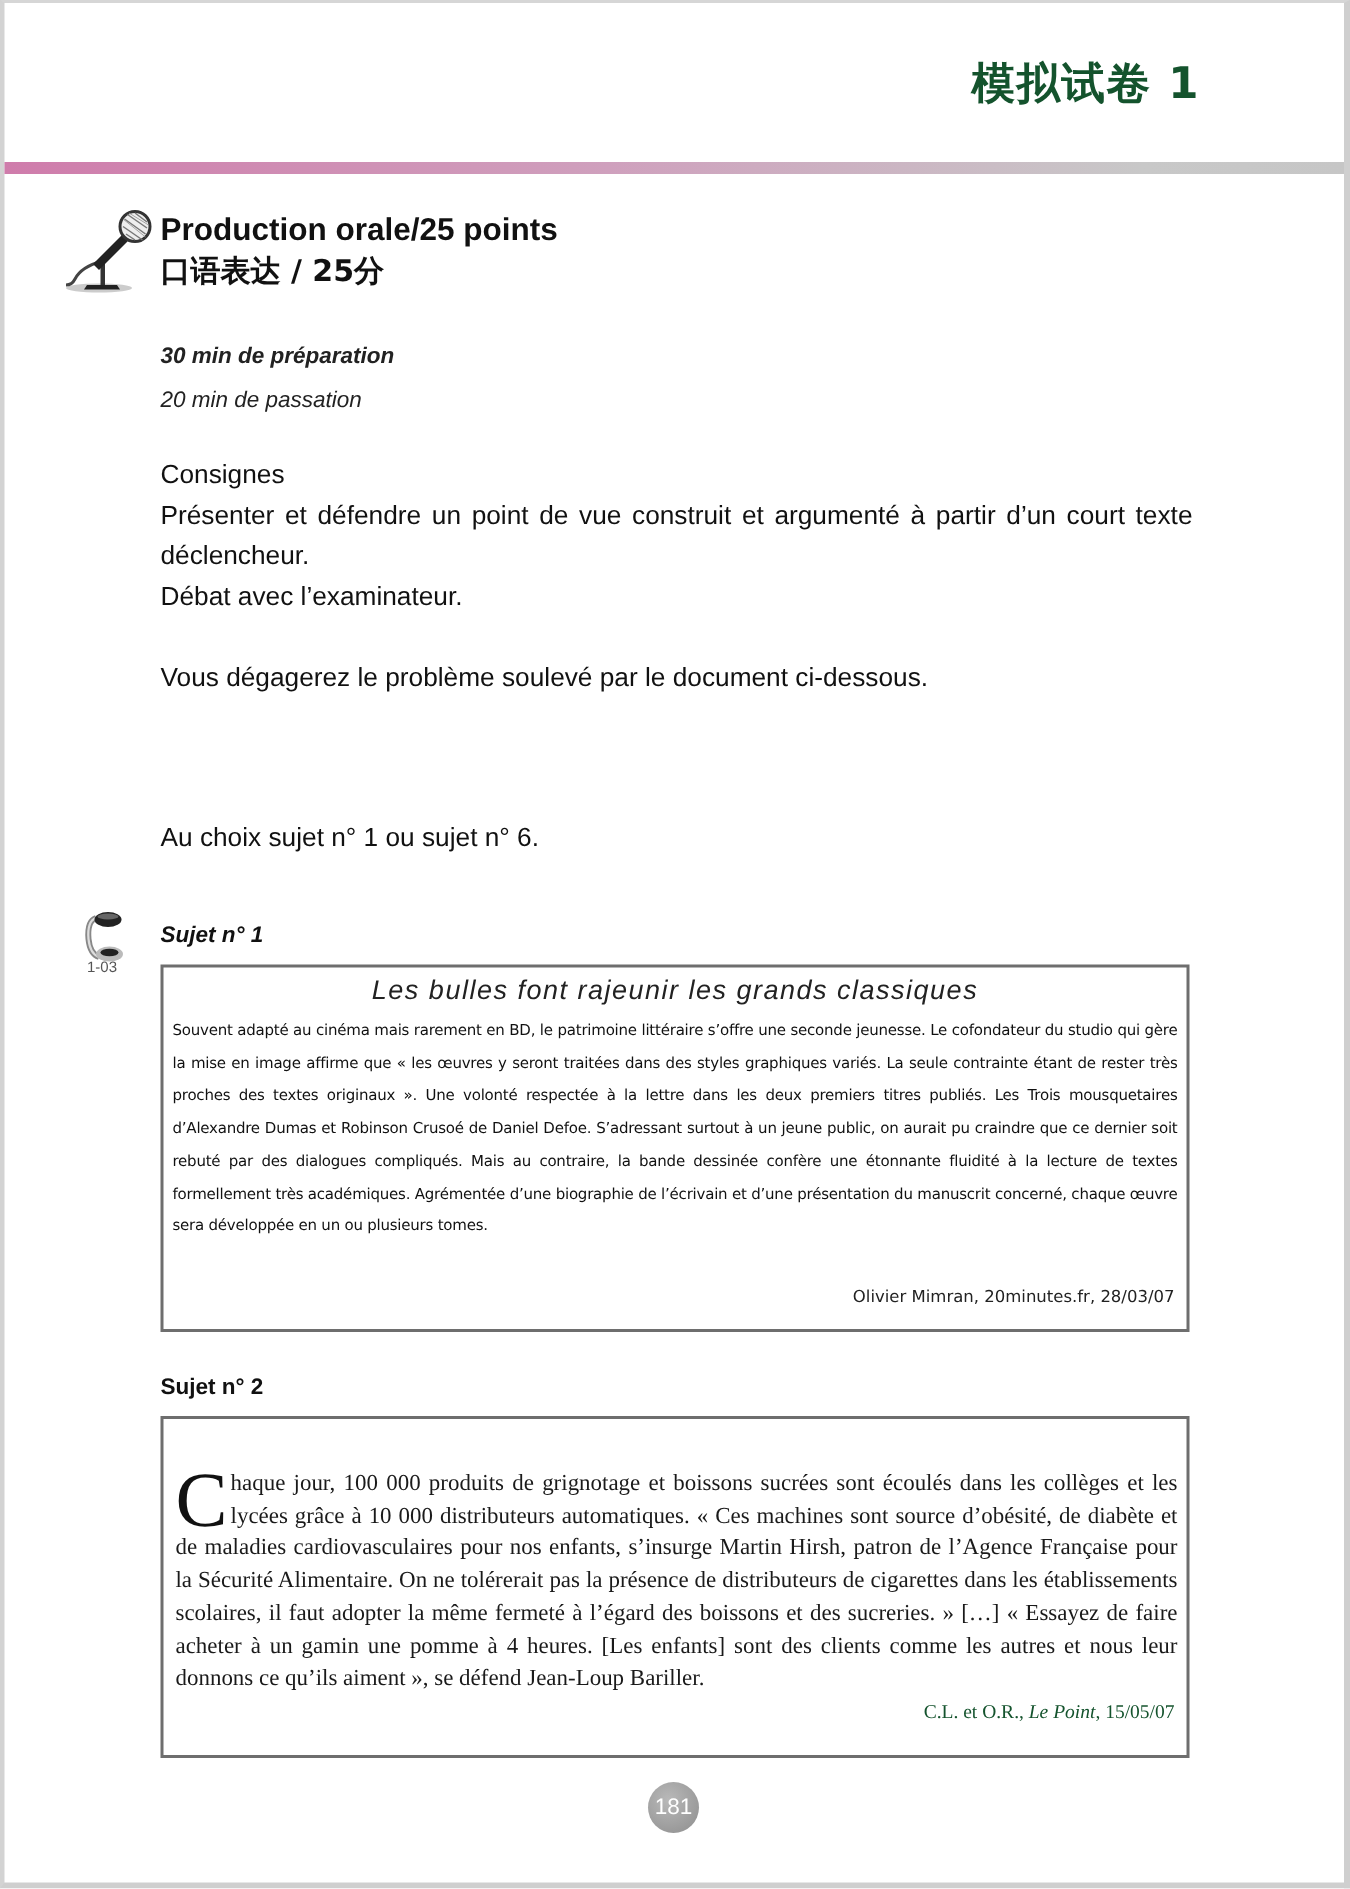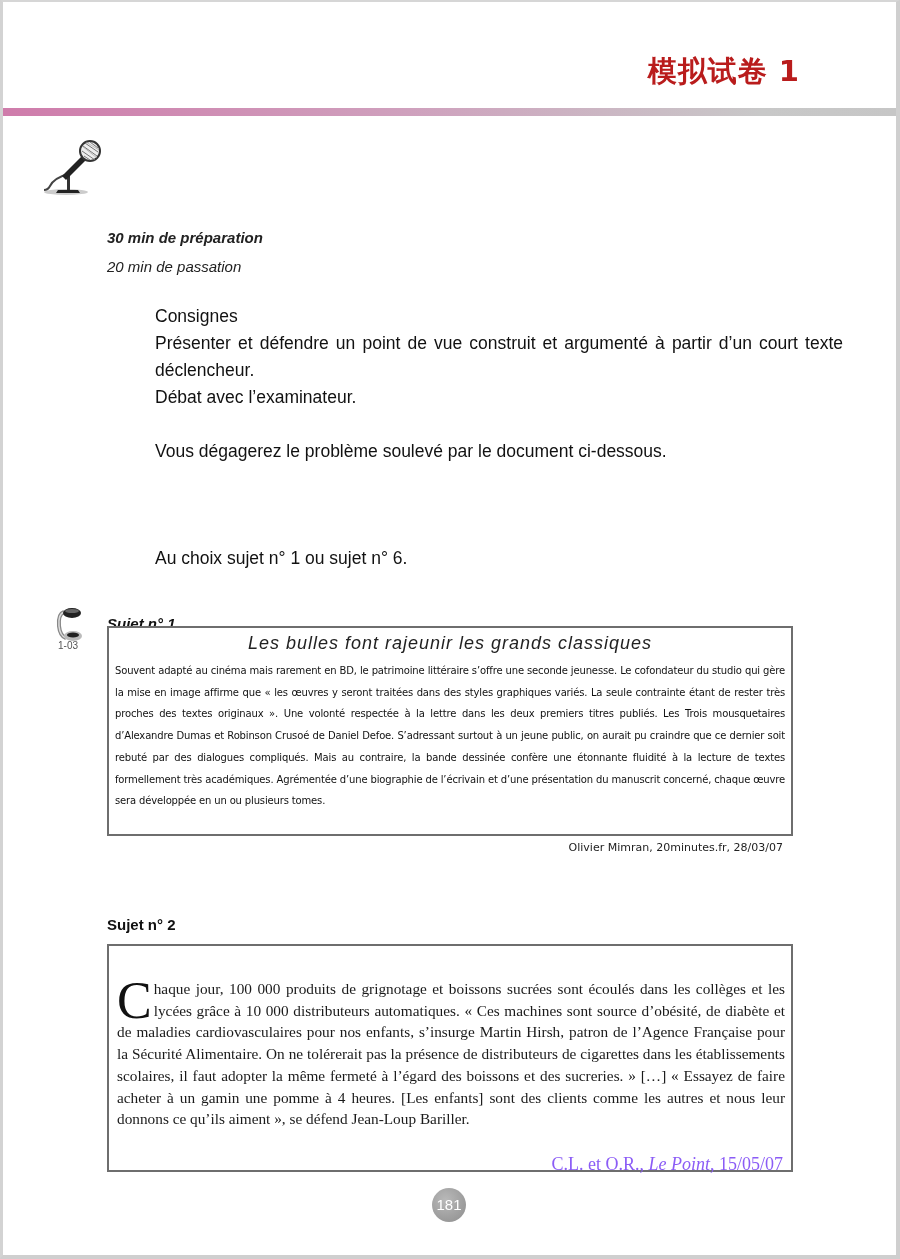--- a/index.html
+++ b/index.html
@@ -10,51 +10,50 @@
     }
     .page-frame {
       position: absolute; left: 0; top: 0; width: 900px; height: 1259px;
       box-sizing: border-box;
       border-left: 3px solid #d3d3d3;
       border-top: 2px solid #d6d6d6;
       border-right: 4px solid #cfcfcf;
       border-bottom: 4px solid #cfcfcf;
     }
     .header-title {
-      position: absolute; right: 100px; top: 52px;
-      font-size: 29px; font-weight: bold; color: #b91c1c;
+      position: absolute; right: 100px; top: 36px;
+      font-size: 29px; font-weight: bold; color: #14532d;
       letter-spacing: 1px;
       font-family: "DejaVu Sans", sans-serif;
     }
     .header-rule {
       position: absolute; left: 3px; top: 108px; width: 893px; height: 8px;
       background: linear-gradient(to right, #cf7cab 0%, #cfa0bd 45%, #c8c8c8 85%, #c6c6c6 100%);
     }
     .mic-icon { position: absolute; left: 40px; top: 140px; width: 62px; height: 56px; }
     .section-title {
       position: absolute; left: 107px; top: 141px;
       font-size: 21px; font-weight: bold; line-height: 26px; color: #111;
     }
     .section-title .zh { font-family: "DejaVu Sans", sans-serif; font-size: 20px; }
     .timing { position: absolute; left: 107px; font-size: 15px; font-style: italic; color: #222; }
     .para {
       position: absolute; left: 107px; width: 688px;
       font-size: 17.5px; line-height: 27px; color: #111;
       text-align: justify;
-      margin-left: 48px;
     }
     .para p { margin: 0; }
     .sujet-label { position: absolute; left: 107px; font-size: 15px; font-weight: bold; color: #111; }
     .audio-icon { position: absolute; left: 54px; top: 606px; width: 34px; height: 40px; }
     .track-label { position: absolute; left: 58px; top: 640px; font-size: 10px; color: #555; }
     .box {
       position: absolute; left: 107px; width: 686px; box-sizing: border-box;
       border: 2px solid #6e6e6e; background: #fff;
     }
-    .box1 { top: 626px; height: 210px; }
+    .box1 { top: 643px; height: 245px; }
     .box2 { top: 944px; height: 228px; }
     .box1-title {
       position: absolute; left: 0; right: 0; top: 5px; text-align: center;
       font-size: 18px; font-style: italic; letter-spacing: 1px; color: #222;
     }
     .box1-text {
       position: absolute; left: 6px; right: 6px; top: 32px;
       font-family: "DejaVu Sans", sans-serif; font-size: 10px; line-height: 21.7px;
       text-align: justify; color: #111; letter-spacing: -0.15px;
     }
@@ -70,22 +69,22 @@
     .box2-text {
       position: absolute; left: 8px; right: 6px; top: 32px;
       font-family: "Liberation Serif", serif; font-size: 15.3px; line-height: 21.7px;
       text-align: justify; color: #1a1a1a;
     }
     .dropcap {
       float: left; font-size: 52px; line-height: 40px; margin: 3px 2px 0 0;
       font-family: "Liberation Serif", serif; color: #111;
     }
     .box2-src {
-      position: absolute; right: 8px; top: 208px;
-      font-family: "Liberation Serif", serif; font-size: 18px; color: #8b5cf6;
+      position: absolute; right: 8px; top: 187px;
+      font-family: "Liberation Serif", serif; font-size: 13px; color: #14532d;
     }
     .box2-src i { font-style: italic; }
     .page-number {
       position: absolute; left: 432px; top: 1188px; width: 34px; height: 34px;
       border-radius: 50%;
       background: radial-gradient(circle at 40% 35%, #b9b9b9, #8d8d8d);
       color: #fff; font-size: 15px; text-align: center; line-height: 34px;
     }
   </style>
 </head>
@@ -101,20 +100,22 @@
   <path d="M18 50 L38 50 L40 53 L16 53 Z" fill="#222"></path>
   <rect x="27" y="32" width="3" height="18" fill="#333"></rect>
   <path d="M28 34 Q14 38 10 46 Q8 50 4 50" stroke="#444" stroke-width="2" fill="none"></path>
   <path d="M22 36 L42 16 L46 20 L26 40 Z" fill="#222"></path>
   <circle cx="50" cy="11" r="10" fill="#eee" stroke="#333" stroke-width="2"></circle>
   <path d="M43 6 L57 16 M42 11 L55 20 M45 3 L58 12 M44 16 L50 20 M50 2 L58 8" stroke="#777" stroke-width="1"></path>
   <path d="M42 6 L57 18 M46 2 L59 10" stroke="#999" stroke-width="0.6"></path>
 </svg>
 
 <div class="section-title">
+  <div>Production orale/25 points</div>
+  <div class="zh">口语表达 / 25分</div>
 </div>
 
 <div class="timing" style="top:229px;font-weight:bold;">30 min de préparation</div>
 <div class="timing" style="top:258px;">20 min de passation</div>
 
 <div class="para" style="top:303px;">
   <p>Consignes</p>
   <p>Présenter et défendre un point de vue construit et argumenté à partir d’un court texte déclencheur.</p>
   <p>Débat avec l’examinateur.</p>
 </div>

